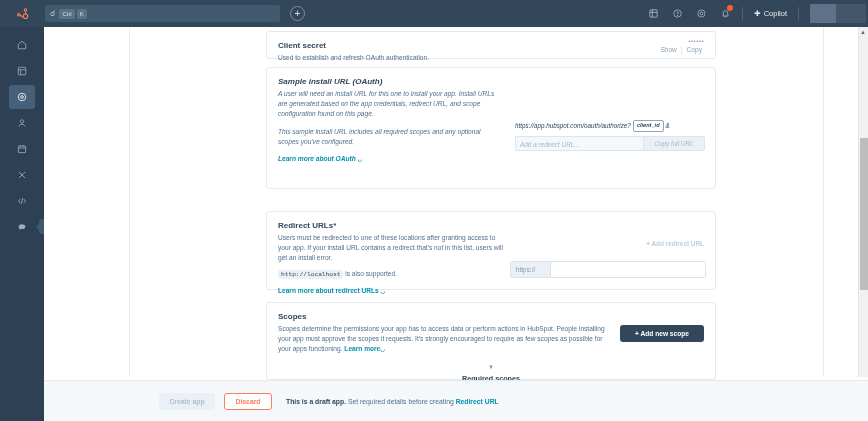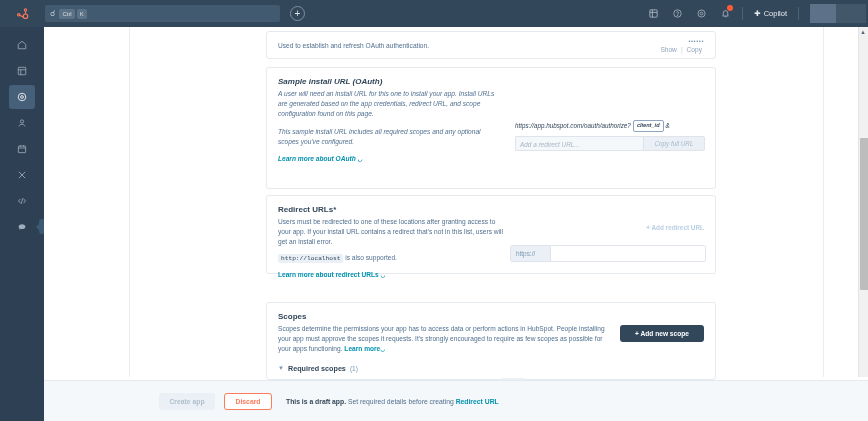--- a/index.html
+++ b/index.html
@@ -135,21 +135,21 @@
     width: 62px; height: 15px; background: #eaf0f6; border: 1px solid #dfe3eb;
     border-radius: 0 2px 2px 0; color: #a6b8c9; font-size: 6.3px;
     text-align: center; line-height: 14px;
   }
   .linkblue {
     font-size: 6.6px; color: #0091ae; font-weight: bold; margin-top: 8px; display: inline-block;
   }
   .ext { font-size: 5.5px; }
 
   
-  #card-redirect { top: 168px; height: 79px; }
+  #card-redirect { top: 184px; height: 79px; }
   .redirect-left { width: 225px; }
   .addlink {
     position: absolute; right: 11px; top: 28px;
     font-size: 6.4px; color: #b9cfe4; font-weight: bold;
   }
   .redirect-input-wrap {
     position: absolute; left: 243px; top: 49px; width: 196px; height: 17px;
     display: flex; border: 1px solid #dfe3eb; border-radius: 2px; overflow: hidden;
   }
   .prefix {
@@ -166,21 +166,21 @@
   
   #card-scopes { top: 275px; height: 78px; }
   .scopes-left { width: 330px; }
   .btn-addscope {
     position: absolute; right: 11px; top: 22px; width: 84px; height: 17px;
     background: #33475b; color: #ffffff; border-radius: 3px;
     font-size: 6.6px; text-align: center; line-height: 17px; font-weight: bold;
   }
   .req-scopes-row {
     margin-top: 9px; display: flex; align-items: center; gap: 4px;
-    font-size: 7.2px; font-weight: bold; color: #33475b;
+    font-size: 7.2px; font-weight: bold; color: #33475b; flex-direction: column;
   }
   .caret { color: #7c98b6; font-size: 6px; }
   .count { color: #7c98b6; font-weight: normal; font-size: 6.6px; }
   .req-scopes-desc {
     margin-top: 5px; margin-left: 10px; font-size: 6.5px; color: #516f90;
     display: flex; align-items: center; gap: 3px; flex-wrap: wrap;
   }
 
   
   .footer {
@@ -325,20 +325,21 @@
     <span class="tooltip">Forums</span>
   </div>
 </div>
 
 <div class="content">
   <div class="leftblank"></div>
   <div class="whitepanel"></div>
 
   <div class="card" id="card-secret">
     <div class="card-inner">
+      <div class="card-title">Client secret</div>
       <div class="card-desc">Used to establish and refresh OAuth authentication.</div>
     </div>
     <div class="secret-right">
       <div class="dots">••••••</div>
       <div class="links">
         <span>Show</span><span class="sep">|</span><span>Copy</span>
       </div>
     </div>
   </div>
 

